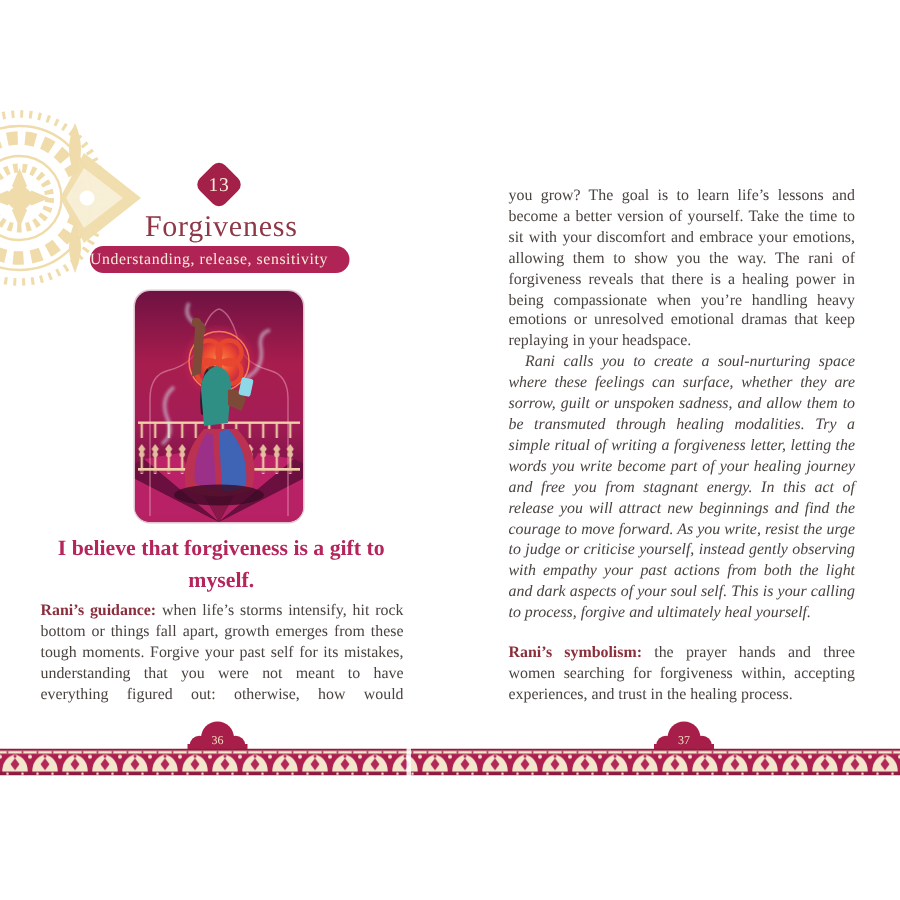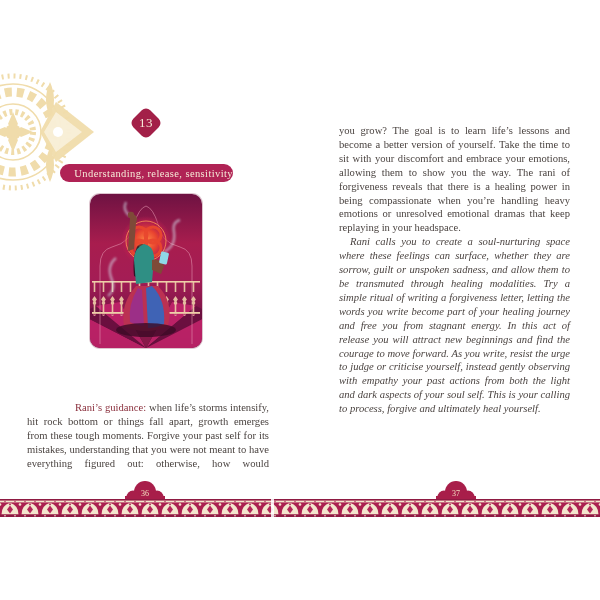--- a/index.html
+++ b/index.html
@@ -6,34 +6,34 @@
   .canvas{position:relative;width:600px;height:600px;background:#ffffff;overflow:hidden;
           font-family:"Liberation Serif","DejaVu Serif",serif;color:#4a4340;}
   .abs{position:absolute;}
 
   
   .badge{left:134px;top:111px;width:24px;height:24px;background:#a32048;border-radius:6px;
          transform:rotate(45deg);display:flex;align-items:center;justify-content:center;}
   .badge span{transform:rotate(-45deg);color:#f6ecd9;font-size:13px;letter-spacing:.5px;}
   .card-title{left:27px;top:140px;width:241px;text-align:center;font-size:20px;color:#8e3747;letter-spacing:.5px;}
   .pill{left:60px;top:164px;width:173px;height:18px;background:#b02355;border-radius:9px;
-        display:flex;align-items:center;justify-content:flex-end;color:#f6ecd9;font-size:10.5px;letter-spacing:.4px;}
+        display:flex;align-items:center;justify-content:flex-start;color:#f6ecd9;font-size:10.5px;letter-spacing:.4px;}
 
   
   .card{left:90px;top:194px;width:112px;height:154px;border-radius:10px;overflow:hidden;
         box-shadow:0 0 0 1px rgba(120,20,60,.25);}
 
   
   .affirmation{left:27px;top:356px;width:241px;text-align:center;font-weight:bold;
                font-size:14.5px;line-height:20.5px;color:#b5245a;}
   .affirmation .inner{max-width:224px;margin:0 auto;}
 
   
   .bodytext{font-size:10.6px;line-height:13.9px;text-align:justify;}
-  .lead{font-weight:normal;color:#8a2f3c;margin-left:48px;}
+  .lead{font-weight:bold;color:#8a2f3c;}
   .guidance{left:27px;top:401px;width:242px;text-align-last:justify;}
   .rightcol{left:339px;top:124px;width:231px;}
   .rightcol p{margin:0;}
   .rightcol .p2{text-indent:11px;font-style:italic;}
   .rightcol .symbolism{margin-top:13px;}
 
   
   .band{left:0;top:499px;width:600px;height:18px;}
   .gutter{left:271px;top:498px;width:3px;height:20px;background:rgba(255,255,255,.85);}
   .tab{width:48px;height:24px;top:478px;}
@@ -65,20 +65,21 @@
     <g fill="#ffffff">
       <path d="M118,44 L144,64 L118,84 L106,64 Z" opacity=".5"></path>
       <circle cx="120" cy="64" r="5"></circle>
     </g>
   </svg>
 
   <div class="abs badge">
     <span>13</span>
   </div>
 
+  <div class="abs card-title">Forgiveness</div>
   <div class="abs pill">
     <span>Understanding, release, sensitivity</span>
   </div>
 
   <div class="abs card">
     <svg width="112" height="154" viewBox="0 0 112 154">
       <defs>
         <linearGradient id="bg" x1="0" y1="0" x2="0" y2="1">
           <stop offset="0" stop-color="#6e1242"></stop>
             <stop offset=".32" stop-color="#a81d4e"></stop>
@@ -144,28 +145,32 @@
         <path d="M62,66 q9,-2 12,6 l-3,8 -9,-4Z" fill="#7e4a38"></path>
         <rect x="70" y="58" width="8" height="12" rx="1.5" fill="#8fd8e8" transform="rotate(12 74 64)"></rect>
         <path d="M46,92 q-16,18 -12,40 q22,10 44,0 q6,-24 -10,-40Z" fill="#bb3152"></path>
         <path d="M62,92 q14,14 12,38 q-8,4 -16,4 l-2,-40Z" fill="#3f63b5"></path>
         <path d="M48,94 q-10,16 -8,34 q8,4 14,4 l-2,-36Z" fill="#8e2f9e" opacity=".7"></path>
         <ellipse cx="56" cy="136" rx="30" ry="7" fill="#3c0a26" opacity=".8"></ellipse>
       </g>
     </svg>
   </div>
 
+  <div class="abs affirmation">
+    <div class="inner">I believe that forgiveness is a gift to myself.</div>
+  </div>
 
   <div class="abs bodytext guidance">
     <span class="lead">Rani’s guidance:</span><span> when life’s storms intensify, hit rock bottom or things fall apart, growth emerges from these tough moments. Forgive your past self for its mistakes, understanding that you were not meant to have everything figured out: otherwise, how would</span>
   </div>
 
   <div class="abs bodytext rightcol">
     <p class="p1">you grow? The goal is to learn life’s lessons and become a better version of yourself. Take the time to sit with your discomfort and embrace your emotions, allowing them to show you the way. The rani of forgiveness reveals that there is a healing power in being compassionate when you’re handling heavy emotions or unresolved emotional dramas that keep replaying in your headspace.</p>
     <p class="p2">Rani calls you to create a soul-nurturing space where these feelings can surface, whether they are sorrow, guilt or unspoken sadness, and allow them to be transmuted through healing modalities. Try a simple ritual of writing a forgiveness letter, letting the words you write become part of your healing journey and free you from stagnant energy. In this act of release you will attract new beginnings and find the courage to move forward. As you write, resist the urge to judge or criticise yourself, instead gently observing with empathy your past actions from both the light and dark aspects of your soul self. This is your calling to process, forgive and ultimately heal yourself.</p>
+    <p class="symbolism"><span class="lead">Rani’s symbolism:</span><span> the prayer hands and three women searching for forgiveness within, accepting experiences, and trust in the healing process.</span></p>
   </div>
 
   <svg class="abs tab" style="left:121px;" viewBox="0 0 48 24">
     <g fill="#a81e4a">
       <circle cx="24" cy="6" r="2.6"></circle>
         <circle cx="24" cy="14" r="11"></circle>
       <circle cx="12" cy="19" r="6.5"></circle>
         <circle cx="36" cy="19" r="6.5"></circle>
       <rect x="4" y="18" width="40" height="6"></rect>
     </g>

